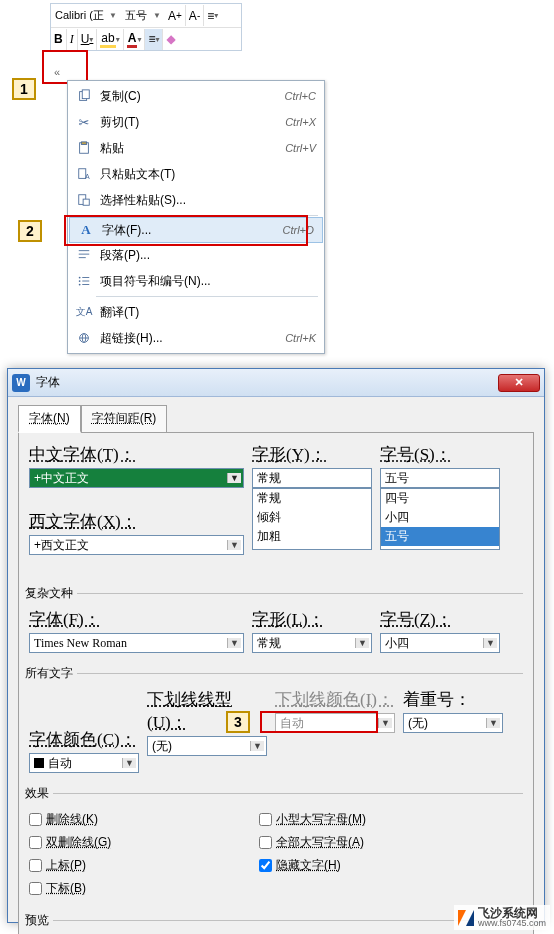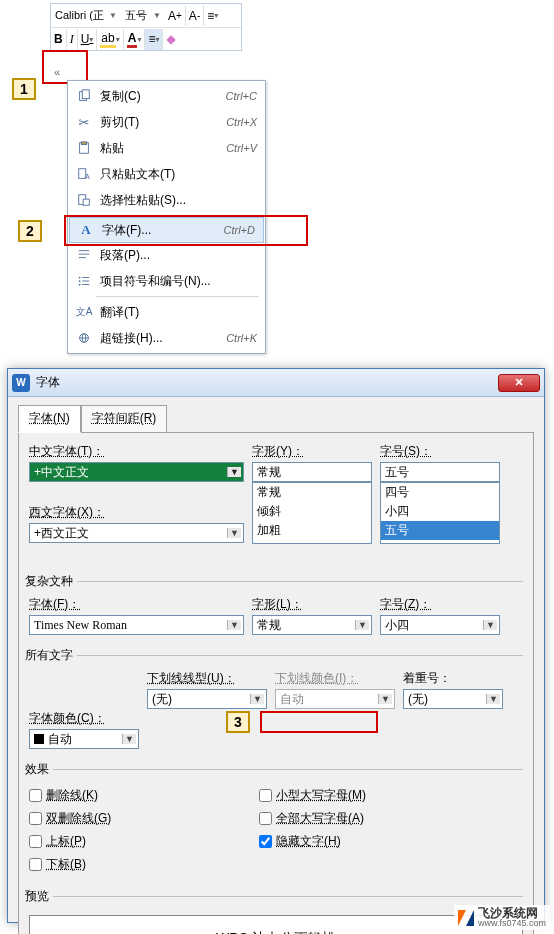--- a/index.html
+++ b/index.html
@@ -14,21 +14,21 @@
 .tb-sel.size { width: 44px; }
 .dd { font-size: 8px; color: #666; }
 
 
 .step { position: absolute; width: 24px; height: 22px; background: #fff2cc; border: 2px solid #bf9000; display: flex; align-items: center; justify-content: center; font-weight: bold; font-size: 14px; color: #000; }
 
 
 .redbox { position: absolute; border: 2px solid #d40000; background: transparent; pointer-events: none; }
 
 
-.ctxmenu { position: absolute; left: 67px; top: 80px; width: 199px; background: #fff; border: 1px solid #a0b0c0; box-shadow: 1px 1px 3px rgba(0,0,0,.2); padding: 2px 0; }
+.ctxmenu { position: absolute; left: 67px; top: 80px; width: 258px; background: #fff; border: 1px solid #a0b0c0; box-shadow: 1px 1px 3px rgba(0,0,0,.2); padding: 2px 0; }
 .ctx-item { display: flex; align-items: center; height: 26px; padding: 0 8px 0 6px; cursor: default; }
 .ctx-item.hl { background: #e0ecf8; border: 1px solid #9cc2e5; margin: -1px 1px; }
 .ctx-icon { width: 20px; display: flex; align-items: center; justify-content: center; color: #4a6b99; font-size: 13px; }
 .ctx-label { flex: 1; padding-left: 6px; }
 .ctx-short { color: #666; font-size: 11px; font-style: italic; }
 .ctx-sep { height: 1px; background: #d0d8e0; margin: 2px 6px 2px 28px; }
 
 
 .dialog { position: absolute; left: 7px; top: 368px; width: 538px; height: 555px; border: 1px solid #4a7ab5; box-shadow: 0 0 10px rgba(0,0,0,.3); background: #fff; }
 .dlg-title { height: 28px; background: linear-gradient(#e8f0fa, #d0e0f2); display: flex; align-items: center; padding: 0 4px; border-bottom: 1px solid #a0b8d8; }
@@ -39,21 +39,21 @@
 
 
 .tabs { display: flex; }
 .tab { padding: 4px 10px; border: 1px solid #a0a0a0; background: #f8f8f8; border-bottom: none; font-size: 12px; cursor: pointer; }
 .tab.active { background: #fff; border-bottom: 2px solid #fff; position: relative; z-index: 2; margin-bottom: -1px; }
 
 .panel { border: 1px solid #a0a0a0; background: #f0f0f0; padding: 10px 10px 6px 10px; }
 
 .row { display: flex; margin-bottom: 4px; }
 .col { display: flex; flex-direction: column; }
-.lbl { font-size: 12px; margin-bottom: 2px; }
+.lbl { font-size: 17px; margin-bottom: 2px; font-family: Liberation Serif, serif; }
 
 .combo { display: flex; align-items: center; height: 20px; background: #fff; border: 1px solid #7090b0; font-size: 12px; padding: 0 2px 0 4px; }
 .combo.hl { background: #15803d; color: #fff; }
 .combo .val { flex: 1; }
 .combo .btn { width: 14px; text-align: center; font-size: 9px; color: #444; background: #e8e8e8; border-left: 1px solid #b0b0b0; cursor: pointer; }
 .combo.hl .btn { color: #222; }
 
 .listbox { border: 1px solid #7090b0; background: #fff; height: 62px; overflow: hidden; font-size: 12px; }
 .listbox .opt { padding: 1px 4px; }
 .listbox .opt.sel { background: #3784d0; color: #fff; }

